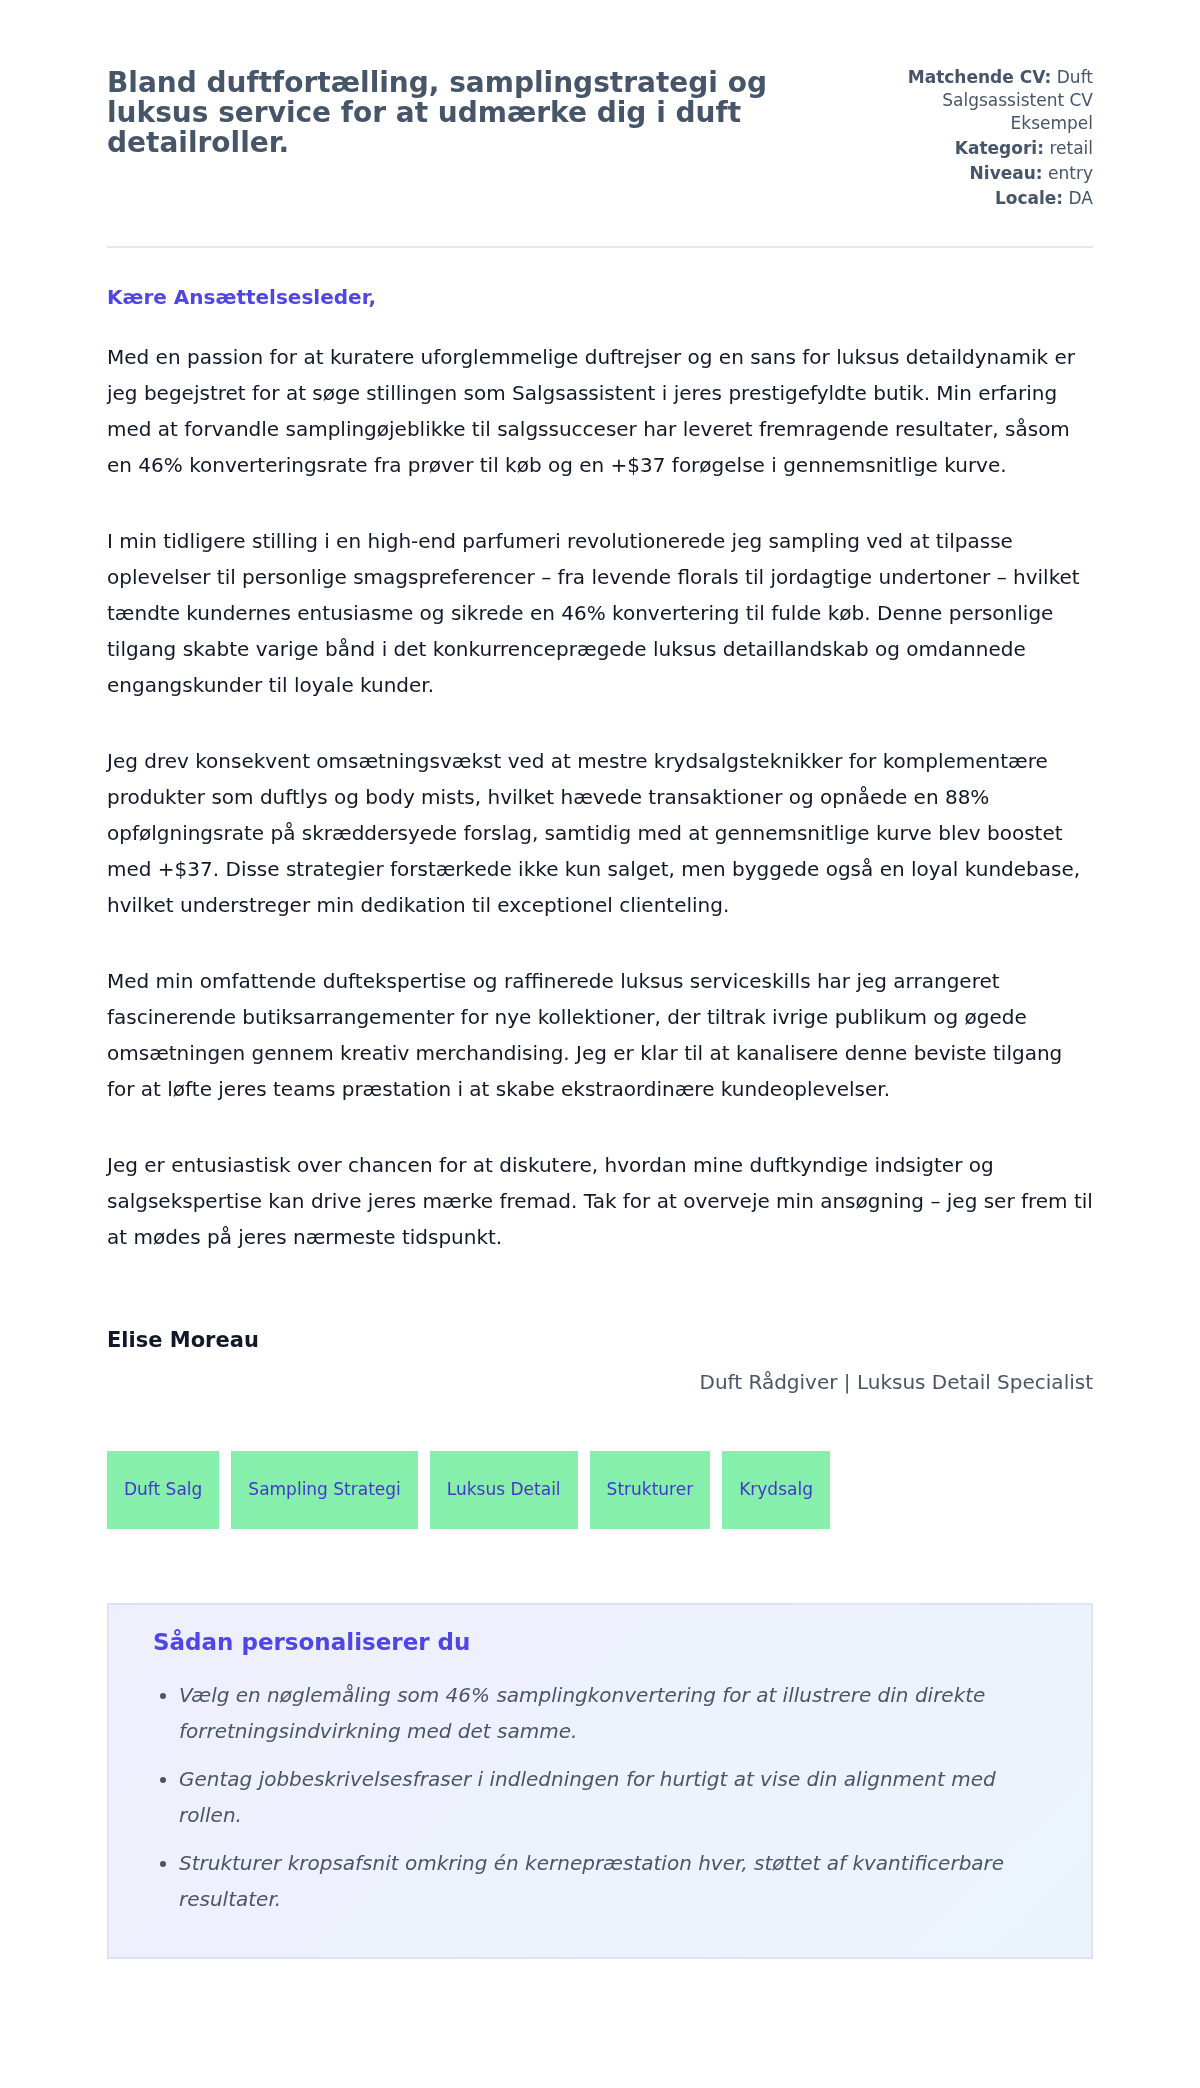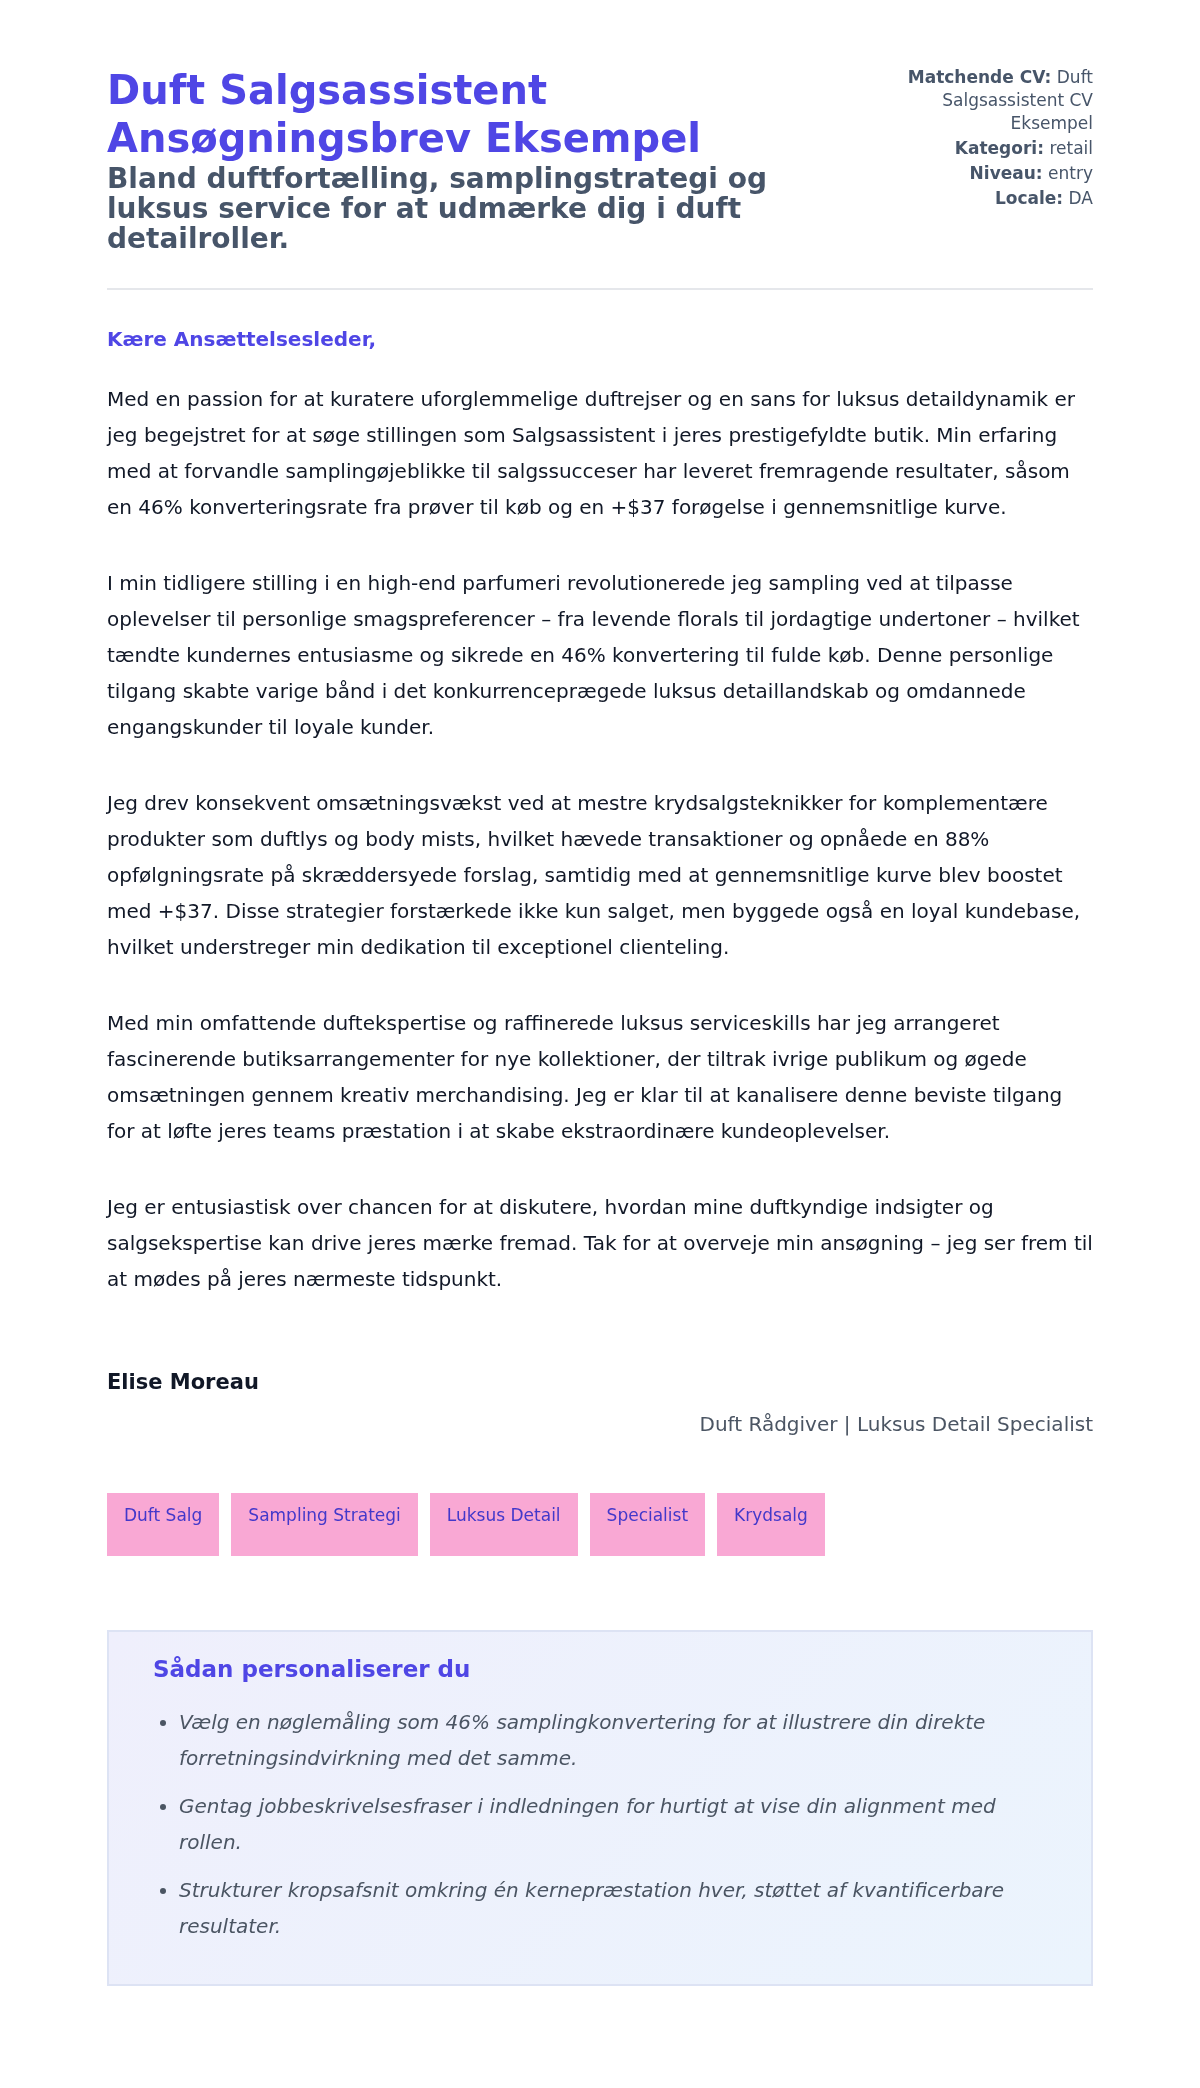--- a/index.html
+++ b/index.html
@@ -79,25 +79,25 @@
       margin-top: 16px;
       line-height: 26px;
       text-align: right;
     }
     .tags {
       display: flex;
       gap: 12px;
       margin-top: 56px;
     }
     .tag {
-      background: #f9a8d4;
+      background: #86efac;
       color: #4338ca;
       font-size: 17px;
-      padding: 0 17px;
-      height: 63px;
+      padding: 16px 17px;
+      height: 46px;
       line-height: 45px;
     }
     .tips {
       margin-top: 74px;
       border: 2px solid #dde3f4;
       background: linear-gradient(135deg, #efeffc 0%, #ebf4fd 100%);
       padding: 22px 28px 26px 44px;
     }
     .tips-title {
       font-size: 23px;
@@ -117,21 +117,20 @@
     .tips-list li { margin-bottom: 12px; }
     .tips-list li:last-child { margin-bottom: 14px; }
   </style>
 </head>
 <body>
 
 <div class="page">
 
   <div class="header">
     <div class="header-left">
-      <h1 class="title">Duft Salgsassistent Ansøgningsbrev Eksempel</h1>
       <h2 class="subtitle">Bland duftfortælling, samplingstrategi og luksus service for at udmærke dig i duft detailroller.</h2>
     </div>
     <div class="meta">
       <div class="meta-row">
         <span class="meta-label">Matchende CV:</span>
         <span>Duft Salgsassistent CV Eksempel</span>
       </div>
       <div class="meta-row">
         <span class="meta-label">Kategori:</span>
         <span>retail</span>
@@ -158,21 +157,21 @@
 
   <div class="signature">
     <div class="sig-name">Elise Moreau</div>
     <div class="sig-title">Duft Rådgiver | Luksus Detail Specialist</div>
   </div>
 
   <div class="tags">
     <span class="tag">Duft Salg</span>
     <span class="tag">Sampling Strategi</span>
     <span class="tag">Luksus Detail</span>
-    <span class="tag">Specialist</span>
+    <span class="tag">Strukturer</span>
     <span class="tag">Krydsalg</span>
   </div>
 
   <div class="tips">
     <h3 class="tips-title">Sådan personaliserer du</h3>
     <ul class="tips-list">
       <li>Vælg en nøglemåling som 46% samplingkonvertering for at illustrere din direkte forretningsindvirkning med det samme.</li>
       <li>Gentag jobbeskrivelsesfraser i indledningen for hurtigt at vise din alignment med rollen.</li>
       <li>Strukturer kropsafsnit omkring én kernepræstation hver, støttet af kvantificerbare resultater.</li>
     </ul>

